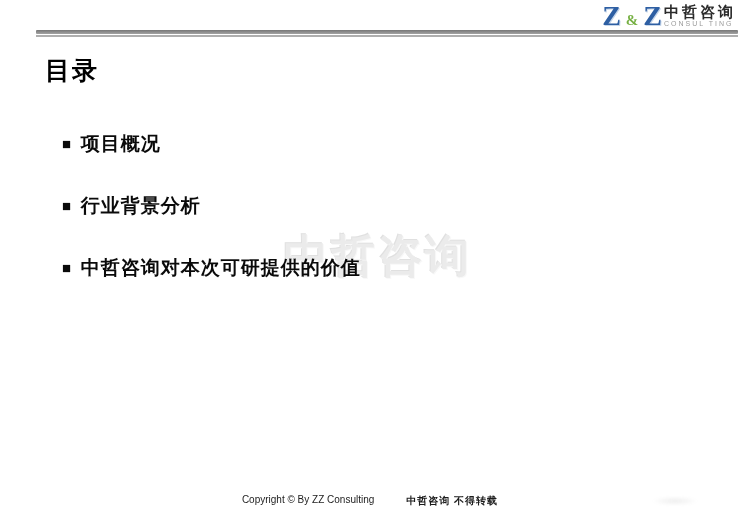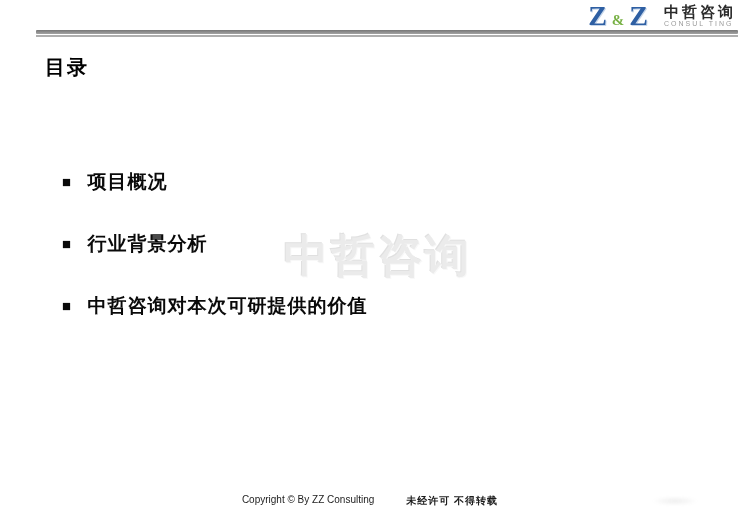--- a/index.html
+++ b/index.html
@@ -12,21 +12,21 @@
     font-family: "Liberation Sans", sans-serif;
   }
 
   
   .logo {
     position: absolute;
     top: 2px;
     right: 4px;
     display: flex;
     align-items: center;
-    gap: 16px;
+    gap: 2px;
     z-index: 2;
   }
   .logo .zz {
     font-family: "Liberation Serif", "DejaVu Serif", serif;
     font-weight: bold;
     line-height: 1;
     white-space: nowrap;
   }
   .logo .z {
     font-size: 28px;
@@ -65,21 +65,21 @@
     margin-top: 1px;
     background: #aeaeae;
   }
 
   
   .title {
     position: absolute;
     left: 45px;
     top: 54px;
     margin: 0;
-    font-size: 20px;
+    font-size: 25px;
     font-weight: bold;
     color: #000000;
     letter-spacing: 2px;
     z-index: 2;
   }
 
   
   .watermark {
     position: absolute;
     left: 284px;
@@ -101,27 +101,26 @@
     top: 133px;
     margin: 0;
     padding: 0;
     list-style: none;
     z-index: 2;
   }
   .toc li {
     height: 21px;
     line-height: 21px;
     margin-bottom: 41px;
-    font-family: Liberation Mono, monospace;
+    font-family: Liberation Serif, serif;
     font-weight: bold;
     font-size: 19px;
     color: #0a0a0a;
     letter-spacing: 1px;
     white-space: nowrap;
-    margin-top: 40px;
   }
   .toc .bullet {
     font-size: 15px;
     margin-right: 3px;
     position: relative;
     top: -1px;
   }
 
   
   .footer {
@@ -185,18 +184,18 @@
       <span>行业背景分析</span>
     </li>
     <li>
       <span class="bullet">■</span>
       <span>中哲咨询对本次可研提供的价值</span>
     </li>
   </ul>
 
   <footer class="footer">
     <span class="copyright">Copyright © By  ZZ Consulting</span>
-    <span class="notice">未经许可 不得转载</span>
+    <span class="notice">中哲咨询 不得转载</span>
   </footer>
 
   <div class="faint-mark"></div>
 
 </div>
 
 </body></html>

